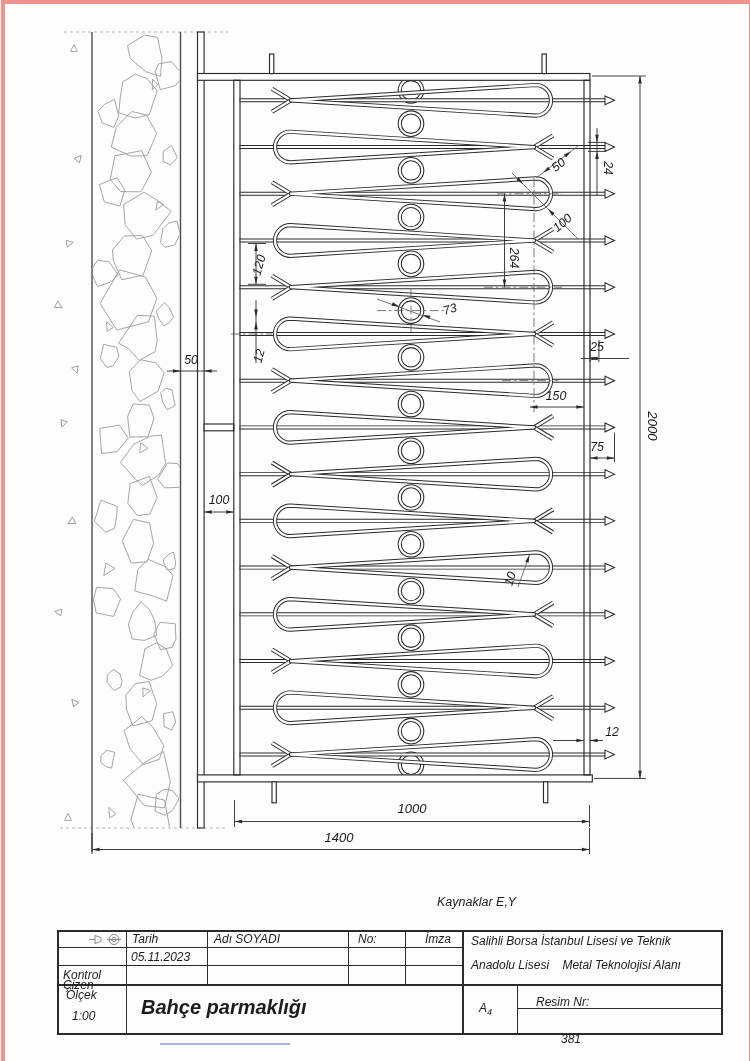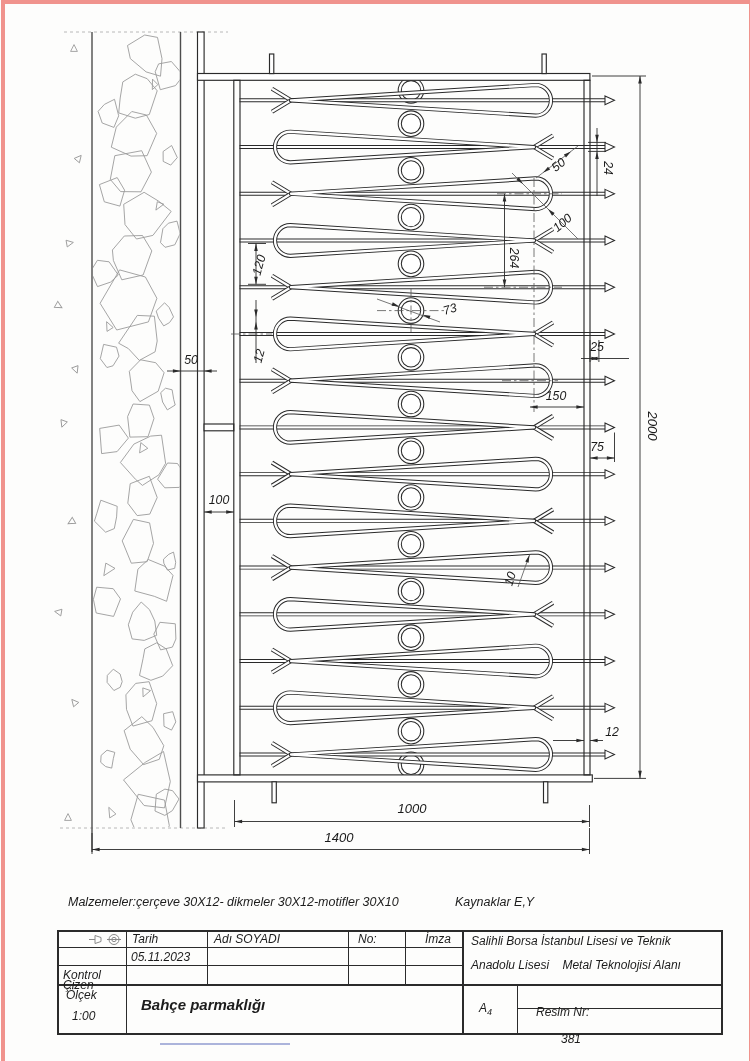--- a/index.html
+++ b/index.html
@@ -7,21 +7,21 @@
         font-family:"Liberation Sans",sans-serif;}
   #pageborder{position:absolute;left:1px;top:0px;width:744px;height:1057px;
         border:4px solid #f0938d;pointer-events:none;z-index:30;}
   #drawing{position:absolute;left:0;top:0;z-index:1;}
   .ov{position:absolute;z-index:10;color:#1d1d1d;}
   .note{font-style:italic;font-size:12.5px;white-space:pre;}
   
   #tblock{position:absolute;left:57px;top:930px;width:666px;height:105px;z-index:12;}
   .ln{position:absolute;background:#2b2b2b;}
   .cellt{position:absolute;font-style:italic;font-size:12px;white-space:pre;color:#1c1c1c;}
-  .btitle{font-weight:bold;font-size:15px;}
+  .btitle{font-weight:bold;font-size:20px;}
   .sub4{font-size:9px;vertical-align:sub;}
   #blueline{position:absolute;left:160px;top:1043px;width:130px;height:2px;
         background:#6a79c0;opacity:.55;z-index:5;}
 </style>
 </head>
 <body>
 
 <div id="page">
   <svg id="drawing" width="750" height="1061" viewBox="0 0 750 1061">
       <g>
@@ -370,22 +370,21 @@
         <path d="M0,0 L-7.6,-1.8 L-7.6,1.8 Z" fill="#2a2a2a" transform="translate(180.5,371) rotate(0)"></path>
         <path d="M0,0 L-7.6,-1.8 L-7.6,1.8 Z" fill="#2a2a2a" transform="translate(204,371) rotate(180)"></path>
         <text font-family="&quot;Liberation Sans&quot;,sans-serif" font-style="italic" font-size="12.3" fill="#1a1a1a" text-anchor="middle" transform="translate(191,363.5)">50</text>
         <line x1="204.1" y1="512" x2="233.8" y2="512" stroke="#2a2a2a" stroke-width="0.9"></line>
         <path d="M0,0 L-7.6,-1.8 L-7.6,1.8 Z" fill="#2a2a2a" transform="translate(204.1,512) rotate(180)"></path>
         <path d="M0,0 L-7.6,-1.8 L-7.6,1.8 Z" fill="#2a2a2a" transform="translate(233.8,512) rotate(0)"></path>
         <text font-family="&quot;Liberation Sans&quot;,sans-serif" font-style="italic" font-size="12.3" fill="#1a1a1a" text-anchor="middle" transform="translate(219,504)">100</text>
       </g>
     </svg>
 
-  <div class="ov note" style="left:68px;top:895px;">Malzemeler:çerçeve 30X12- dikmeler 30X12-motifler 30X10</div>
-  <div class="ov note" style="left:455px;top:895px;">Kaynaklar E,Y</div>
+  <div class="ov note" style="left:437px;top:895px;">Kaynaklar E,Y</div>
 
   <div id="blueline"></div>
 
   <div id="tblock">
 
     <div class="ln" style="left:0;top:0;width:666px;height:2px;"></div>
     <div class="ln" style="left:0;top:17px;width:405px;height:1px;"></div>
     <div class="ln" style="left:0;top:35px;width:405px;height:1px;"></div>
     <div class="ln" style="left:0;top:54px;width:666px;height:2px;"></div>
     <div class="ln" style="left:460px;top:78px;width:206px;height:1px;"></div>
@@ -414,18 +413,18 @@
     <div class="cellt" style="left:368px;top:2px;">İmza</div>
     <div class="cellt" style="left:6px;top:20px;margin-top:28px;">Çizen</div>
     <div class="cellt" style="left:74px;top:20px;">05.11.2023</div>
     <div class="cellt" style="left:6px;top:38px;">Kontrol</div>
     <div class="cellt" style="left:414px;top:4px;">Salihli Borsa İstanbul Lisesi ve Teknik</div>
     <div class="cellt" style="left:414px;top:28px;">Anadolu Lisesi    Metal Teknolojisi Alanı</div>
     <div class="cellt" style="left:9px;top:58px;">Ölçek</div>
     <div class="cellt" style="left:15px;top:79px;">1:00</div>
     <div class="cellt btitle" style="left:84px;top:66px;">Bahçe parmaklığı</div>
     <div class="cellt" style="left:422px;top:71px;"><span>A</span><span class="sub4">4</span></div>
-    <div class="cellt" style="left:479px;top:75px;text-align:center;">Resim Nr:</div>
+    <div class="cellt" style="left:479px;top:65px;text-align:center;">Resim Nr:</div>
     <div class="cellt" style="left:460px;top:102px;width:204px;padding-left:44px;">381</div>
   </div>
 
   <div id="pageborder"></div>
 </div>
 
 </body></html>

